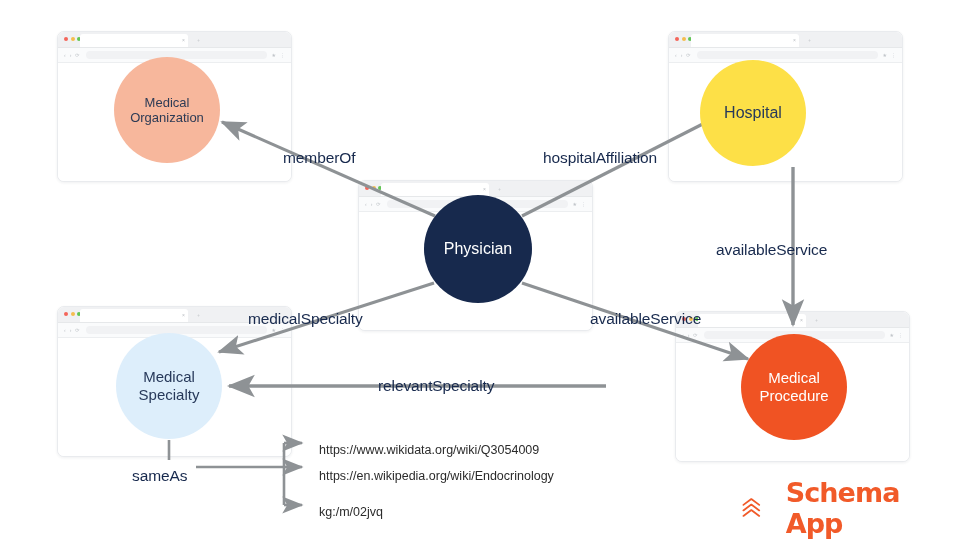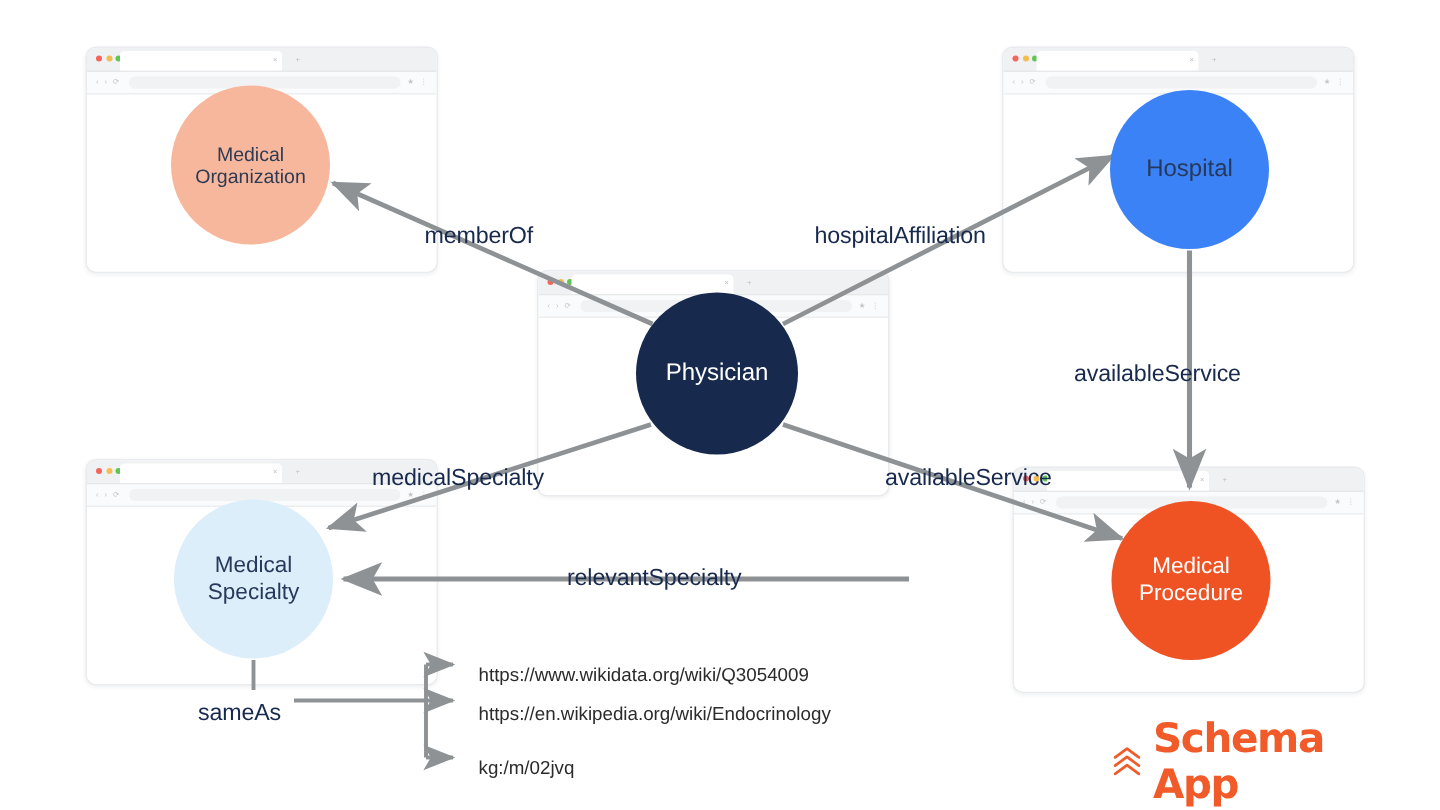--- a/index.html
+++ b/index.html
@@ -152,20 +152,21 @@
     align-items: center;
     gap: 7px;
     z-index: 8;
   }
   #logo-text {
     color: #f15a29;
     font-size: 27px;
     font-weight: bold;
     letter-spacing: -0.9px;
     font-family: "DejaVu Sans", sans-serif;
+    margin-left: 17px;
   }
 </style>
 </head>
 <body>
 
 <div id="stage">
 
   <div class="browser" id="win-0" style="left: 57px; top: 31px; width: 233px; height: 149px;">
     <div class="br-titlebar">
       <div class="br-dots">
@@ -319,21 +320,21 @@
       <path d="M284,443 L302,443" marker-end="url(#ah)"></path>
       <path d="M284,467 L302,467" marker-end="url(#ah)"></path>
       <path d="M284,505 L302,505" marker-end="url(#ah)"></path>
     </g>
   </svg>
 
   <div class="node" id="node-0" style="left: 114px; top: 57px; width: 106px; height: 106px; background: rgb(247, 183, 156); color: rgb(45, 59, 85); font-size: 13px;">
     <span class="node-label">Medical
 Organization</span>
   </div>
-  <div class="node" id="node-1" style="left: 740px; top: 60px; width: 106px; height: 106px; background: #3b82f6; color: rgb(39, 57, 90); font-size: 16px;">
+  <div class="node" id="node-1" style="left: 700px; top: 60px; width: 106px; height: 106px; background: #fde047; color: rgb(39, 57, 90); font-size: 16px;">
     <span class="node-label">Hospital</span>
   </div>
   <div class="node" id="node-2" style="left: 424px; top: 195px; width: 108px; height: 108px; background: rgb(23, 41, 77); color: rgb(255, 255, 255); font-size: 16px;">
     <span class="node-label">Physician</span>
   </div>
   <div class="node" id="node-3" style="left: 116px; top: 333px; width: 106px; height: 106px; background: rgb(221, 238, 251); color: rgb(39, 57, 90); font-size: 15px;">
     <span class="node-label">Medical
 Specialty</span>
   </div>
   <div class="node" id="node-4" style="left: 741px; top: 334px; width: 106px; height: 106px; background: rgb(240, 83, 35); color: rgb(255, 255, 255); font-size: 15px;">

